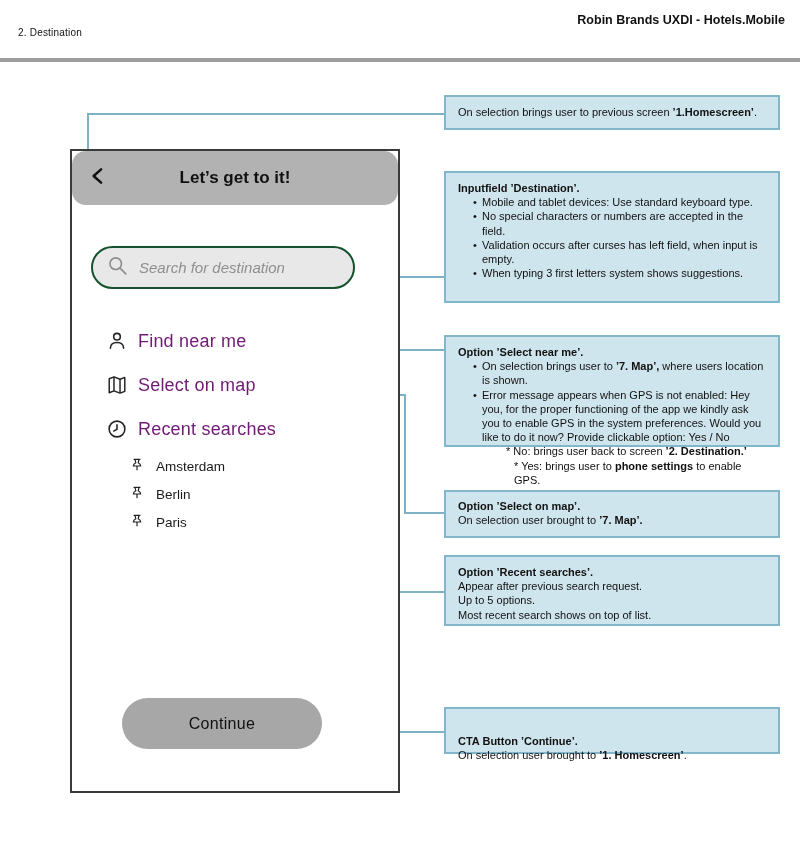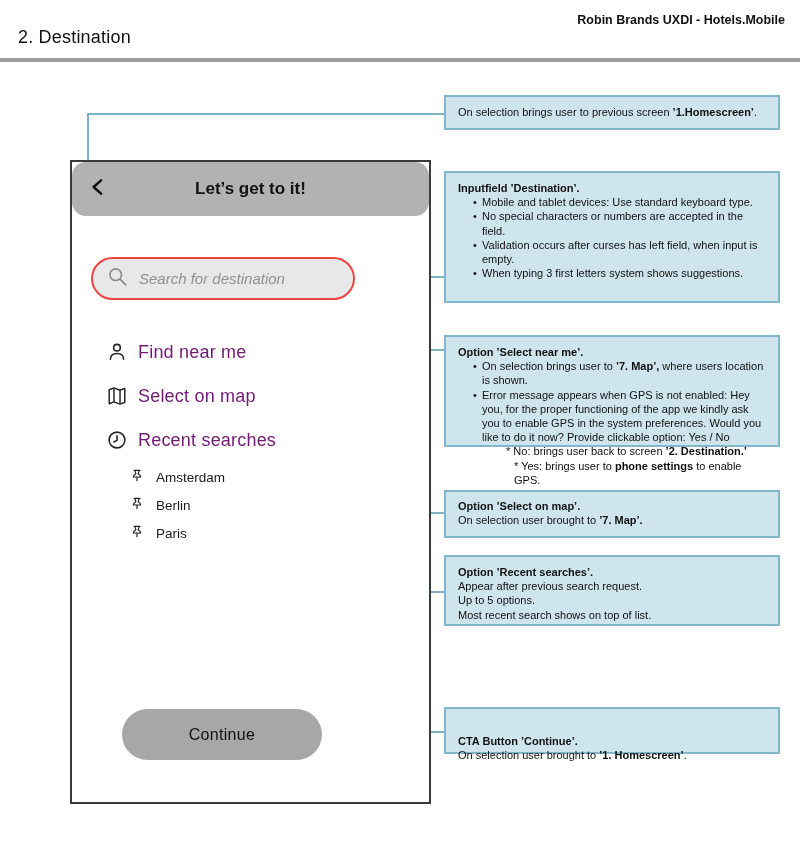--- a/index.html
+++ b/index.html
@@ -10,21 +10,21 @@
     --phone-header-gray:#b2b2b2;
     --button-gray:#a7a7a7;
     --search-field-gray:#e9e8e8;
     --divider-gray:#9c9c9c;
   }
   *{box-sizing:border-box;margin:0;padding:0}
   body{background:#fff;font-family:"Liberation Sans","DejaVu Sans",sans-serif;}
   .canvas{position:relative;width:800px;height:857px;background:#fff;overflow:hidden;}
 
   
-  .page-title{position:absolute;left:18px;top:27px;font-size:18px;font-weight:500;color:#111;letter-spacing:.2px}
+  .page-title{position:absolute;left:18px;top:27px;font-size:10px;font-weight:500;color:#111;letter-spacing:.2px}
   .page-meta{position:absolute;right:15px;top:11px;text-align:right;font-size:12.5px;font-weight:bold;color:#111;line-height:18px}
   .page-divider{position:absolute;left:0;top:58px;width:800px;height:4px;background:var(--divider-gray)}
 
   
   .cline{position:absolute;background:var(--accent)}
   .cdot{position:absolute;width:11px;height:11px;border-radius:50%;background:var(--connector-dot)}
 
   
   .callout{position:absolute;left:444px;width:336px;background:var(--callout-fill);
            border:2px solid var(--callout-border);font-size:11px;line-height:14.2px;color:#111;
@@ -32,27 +32,27 @@
   .callout .ln .b{font-weight:bold}
   .callout .ln .i{}
   .callout .ln.bullet{display:flex;padding-left:10px}
   .callout .ln.bullet .mark{flex:none;width:14px;text-align:center}
   .callout .ln.bullet .txt{flex:1}
   .callout .ln.star{padding-left:48px}
   .callout .ln.star2{padding-left:56px}
   .callout.center{display:flex;align-items:center;padding:4px 12px}
 
   
-  .phone{position:absolute;left:70px;top:160px;width:361px;height:644px;border:2px solid #3a3a3a;background:#fff}
+  .phone{position:absolute;left:70px;top:149px;width:330px;height:644px;border:2px solid #3a3a3a;background:#fff}
   .phone-header{position:absolute;left:0;top:0;width:100%;height:54px;background:var(--phone-header-gray);
                 border-radius:14px;display:flex;align-items:center;justify-content:center}
   .phone-header .title{font-size:17px;font-weight:bold;color:#111}
   .back-btn{position:absolute;left:15px;top:15px;width:24px;height:24px;display:flex;align-items:center;justify-content:center;cursor:pointer}
 
-  .search-pill{position:absolute;left:19px;top:95px;width:264px;height:43px;border:2px solid #ef4444;border-radius:22px;
+  .search-pill{position:absolute;left:19px;top:95px;width:264px;height:43px;border:2px solid #14532d;border-radius:22px;
                background:var(--search-field-gray);display:flex;align-items:center;padding:0 14px}
   .search-pill svg{flex:none;margin-right:10px}
   .search-pill input{flex:1;border:none;outline:none;background:transparent;font-size:15px;font-style:italic;color:#444;
                      font-family:"Liberation Sans","DejaVu Sans",sans-serif;min-width:0}
   .search-pill input::placeholder{color:#8f8f8f;font-style:italic;opacity:1}
 
   .opt-row{position:absolute;left:34px;height:26px;display:flex;align-items:center;cursor:pointer}
   .opt-row .opt-icon{flex:none;width:22px;height:22px;margin-right:10px;display:flex;align-items:center;justify-content:center}
   .opt-row .opt-label{font-size:18px;color:#701a75;letter-spacing:.2px;white-space:nowrap}
 

